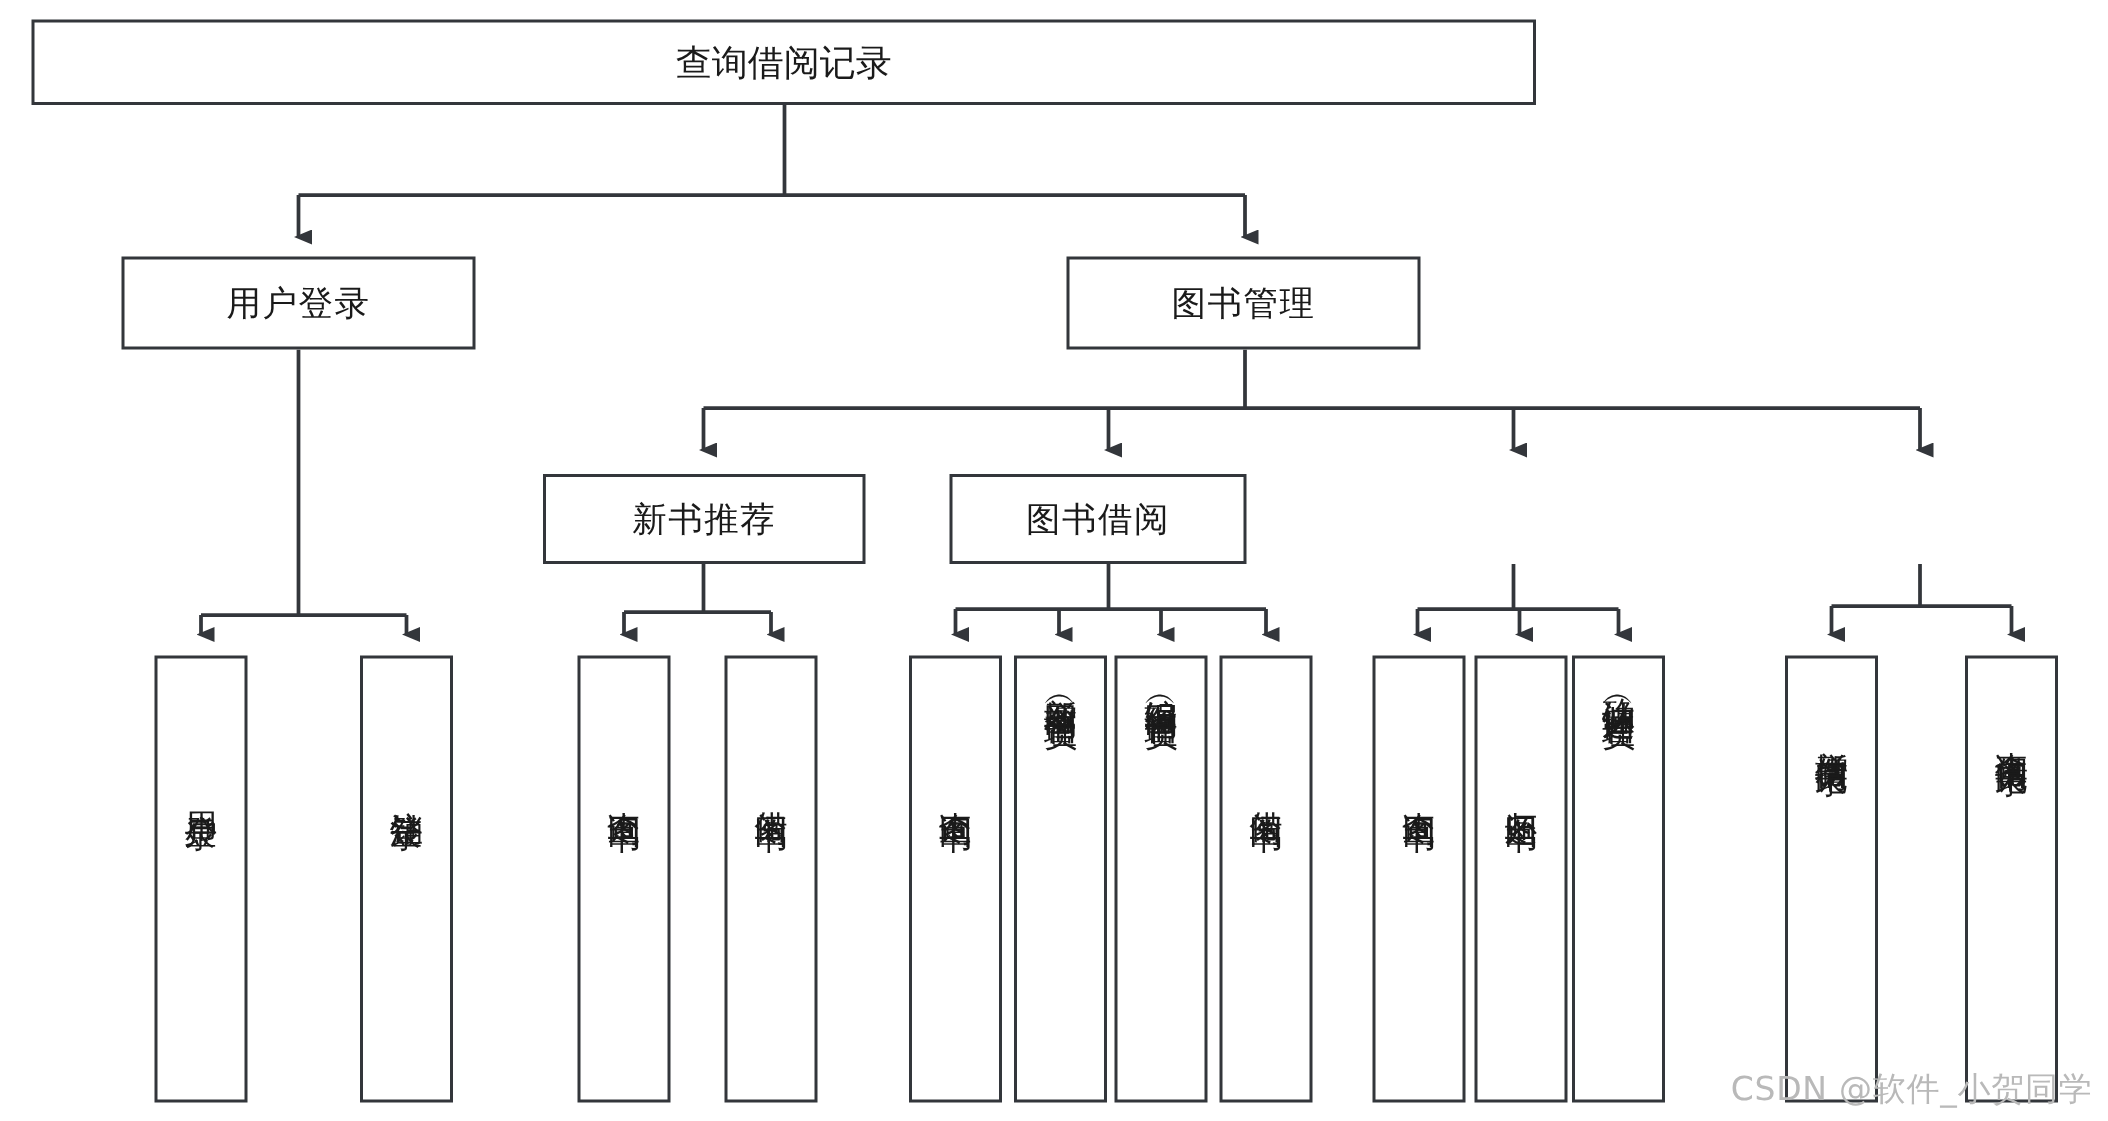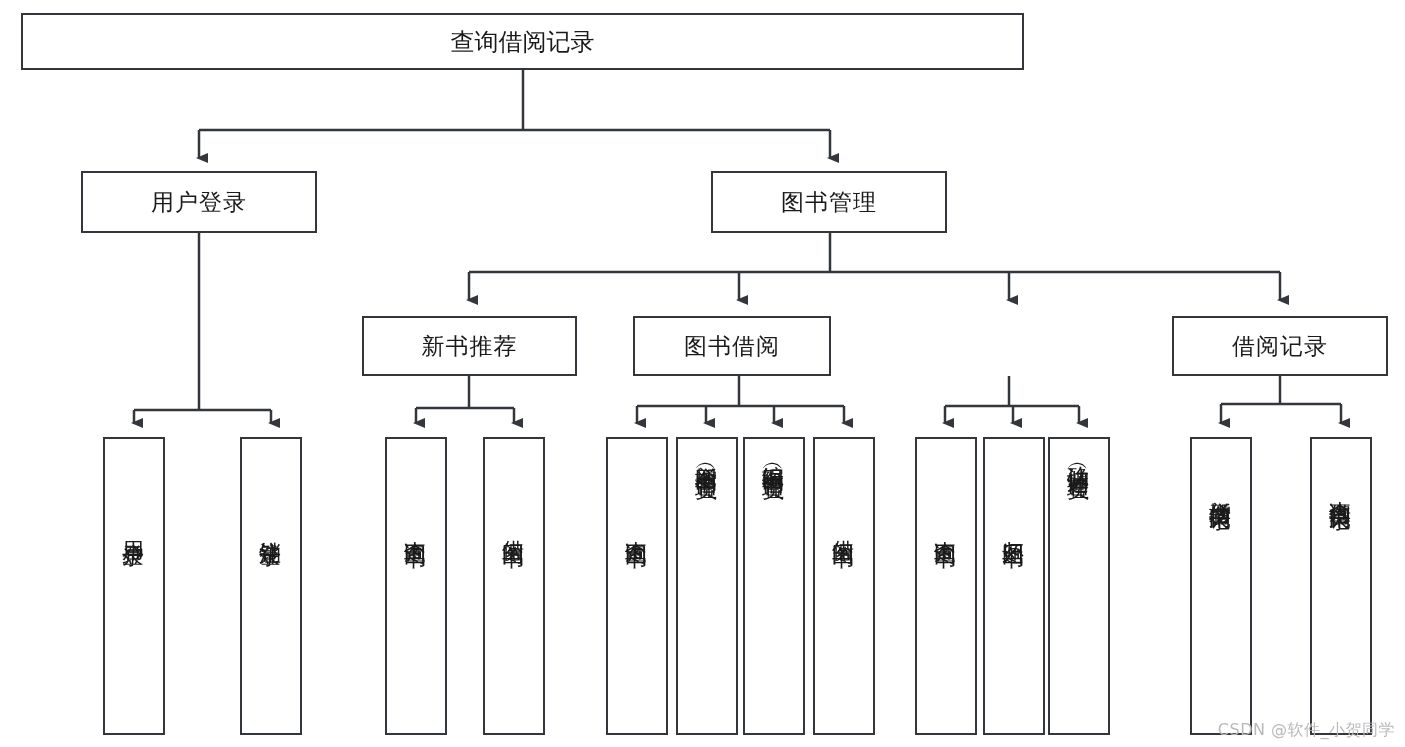--- a/index.html
+++ b/index.html
@@ -8,21 +8,21 @@
   svg#wires{position:absolute;left:0;top:0;width:1405px;height:747px;pointer-events:none;}
   .node{position:absolute;box-sizing:border-box;border:2.5px solid #33363b;background:#ffffff;
         display:flex;align-items:center;justify-content:center;color:#1a1a1a;}
   .node.h{font-size:23px;letter-spacing:1px;}
   .node.root{font-size:24px;}
   .leaf{position:absolute;box-sizing:border-box;border:2.5px solid #33363b;background:#fff;}
   .leaf .vtxt{position:absolute;left:0;right:0;top:14px;
         writing-mode:vertical-rl;text-orientation:upright;
         font-size:22px;line-height:1.30;letter-spacing:2px;color:#1a1a1a;
         margin:0 auto;width:26px;height:auto;white-space:nowrap;}
-  .wm{position:absolute;right:10px;bottom:6px;font-size:16px;color:#b9b9b9;
+  .wm{position:absolute;right:10px;bottom:6px;font-size:22px;color:#b9b9b9;
       font-family:"DejaVu Sans","Liberation Sans",sans-serif;letter-spacing:0.5px;white-space:nowrap;}
 </style>
 </head>
 <body>
 
 <div id="stage">
 
   <svg id="wires" viewBox="0 0 1405 747">
     <defs>
       <marker id="ah" markerWidth="12" markerHeight="12" refX="5" refY="9" orient="auto" markerUnits="userSpaceOnUse">
@@ -83,23 +83,20 @@
   <div class="node h" style="left:362px;top:316px;width:215px;height:60px;">
     <span>新书推荐</span>
   </div>
 
   <div class="node h" style="left:711px;top:171px;width:236px;height:62px;">
     <span>图书管理</span>
   </div>
   <div class="node h" style="left:633px;top:316px;width:198px;height:60px;">
     <span>图书借阅</span>
   </div>
-  <div class="node h" style="left:1172px;top:316px;width:216px;height:60px;">
-    <span>借阅记录</span>
-  </div>
 
   <div class="leaf" style="left:103px;top:437px;width:62px;height:298px;">
     <span class="vtxt" style="top:84px;">用户登录</span>
   </div>
   <div class="leaf" style="left:240px;top:437px;width:62px;height:298px;">
     <span class="vtxt" style="top:84px;">注销登录</span>
   </div>
 
   <div class="leaf" style="left:385px;top:437px;width:62px;height:298px;">
     <span class="vtxt" style="top:84px;">查询图书</span>

